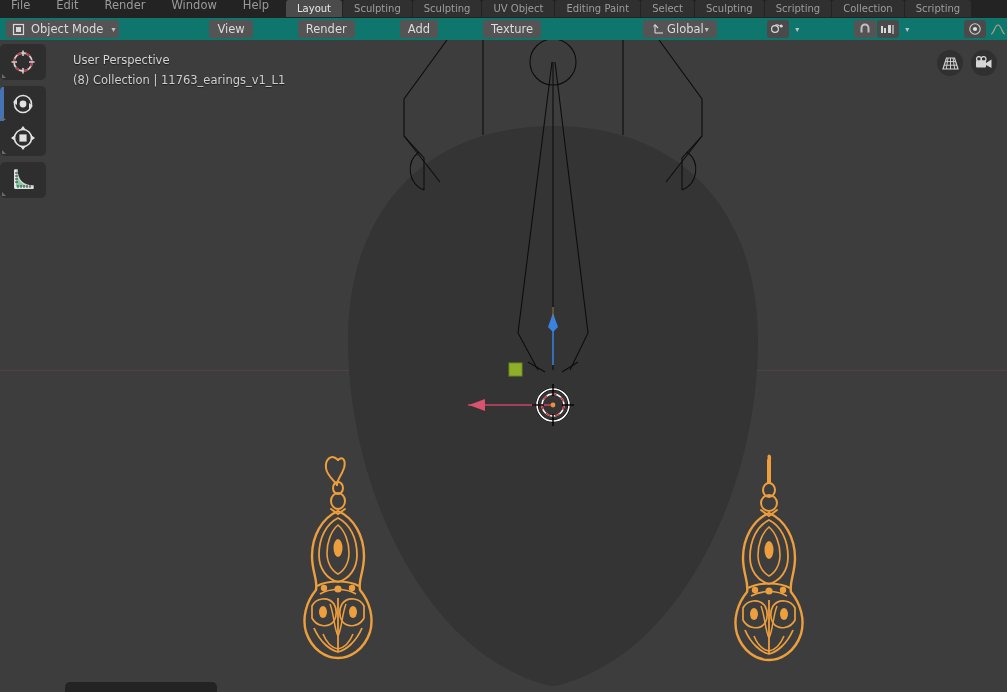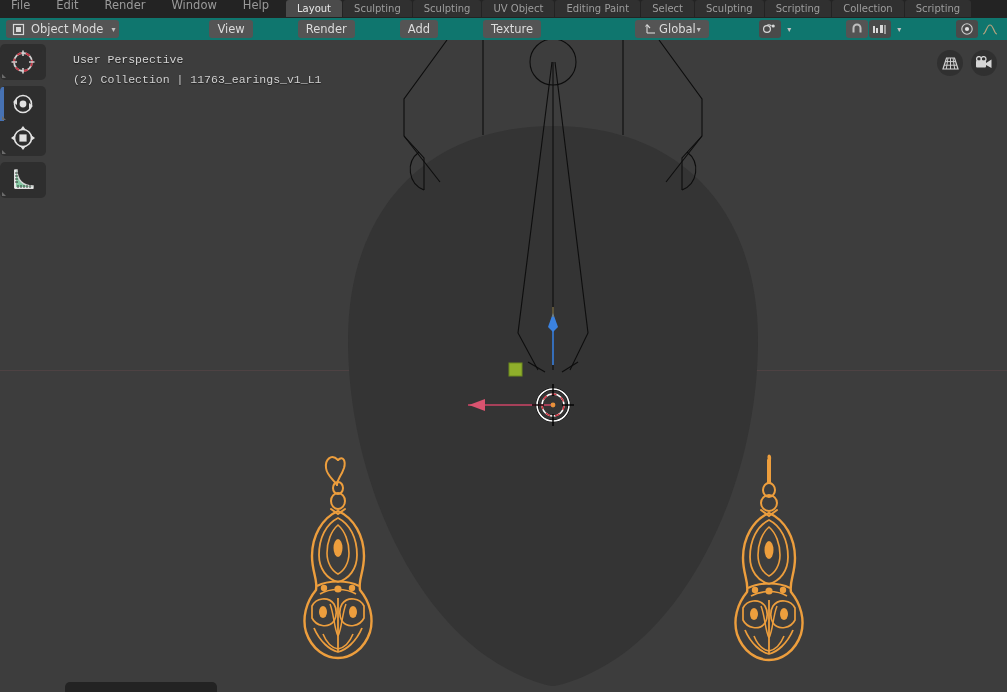--- a/index.html
+++ b/index.html
@@ -78,21 +78,20 @@
   }
   .horizon {
     position: absolute; left: 0; top: 330px; width: 1007px; height: 1px;
     background: rgba(150,90,95,0.20);
   }
   .vp-text {
     position: absolute; left: 73px; top: 10px;
     color: #d4d4d4; font-size: 11.5px; line-height: 20px;
     text-shadow: 0 1px 1px rgba(0,0,0,.55);
     pointer-events: none;
-    font-family: Liberation Mono, monospace;
   }
   .vp-text div:nth-child(2) { color: #d0d0d0; }
 
   
   .toolbar {
     position: absolute; left: 0; top: 4px; width: 46px;
   }
   .tgroup {
     background: #2e2e2e; border-radius: 5px;
     margin-bottom: 6px; padding: 1px 0;
@@ -173,21 +172,21 @@
 
     <div class="hdr-gap"></div>
 
     <div class="hdr-btn">View</div>
     <div class="hdr-btn">Render</div>
     <div class="hdr-btn">Add</div>
     <div class="hdr-btn">Texture</div>
 
     <div style="width:160px"></div>
 
-    <div class="hdr-btn" style="margin-left:4px">
+    <div class="hdr-btn" style="margin-left:12px">
       <span class="ico-box">
         <svg width="14" height="14" viewBox="0 0 14 14">
           <path d="M3 11 L3 3" stroke="#d8d8d8" stroke-width="1.1" fill="none"></path>
           <path d="M3 11 L11 11" stroke="#d8d8d8" stroke-width="1.1" fill="none"></path>
           <path d="M3 3 L6 6" stroke="#d8d8d8" stroke-width="1.1" fill="none"></path>
           <path d="M1.5 4.5 L3 2.5 L4.5 4.5" stroke="#d8d8d8" stroke-width="1" fill="none"></path>
         </svg>
       </span>
       <span class="lbl">Global</span>
       <span class="chev">▾</span>
@@ -432,21 +431,21 @@
         <line x1="-21" y1="0" x2="-9" y2="0" stroke="#000" stroke-width="1.4"></line>
         <line x1="9" y1="0" x2="21" y2="0" stroke="#000" stroke-width="1.4"></line>
         <line x1="0" y1="-21" x2="0" y2="-9" stroke="#000" stroke-width="1.4"></line>
         <line x1="0" y1="9" x2="0" y2="21" stroke="#000" stroke-width="1.4"></line>
         <circle r="2.4" fill="#e8913a"></circle>
       </g>
     </svg>
 
     <div class="vp-text">
       <div>User Perspective</div>
-      <div>(2) Collection | 11763_earings_v1_L1</div>
+      <div>(8) Collection | 11763_earings_v1_L1</div>
     </div>
 
     <div class="toolbar">
 
       <div class="tgroup">
         <div class="tbtn">
           <span>
             <svg width="26" height="26" viewBox="0 0 26 26">
               <circle cx="13" cy="13" r="9" fill="none" stroke="#d0d0d0" stroke-width="1.8"></circle>
               <circle cx="13" cy="13" r="9" fill="none" stroke="#c43a49" stroke-width="1.8" stroke-dasharray="4.5 4.5"></circle>

